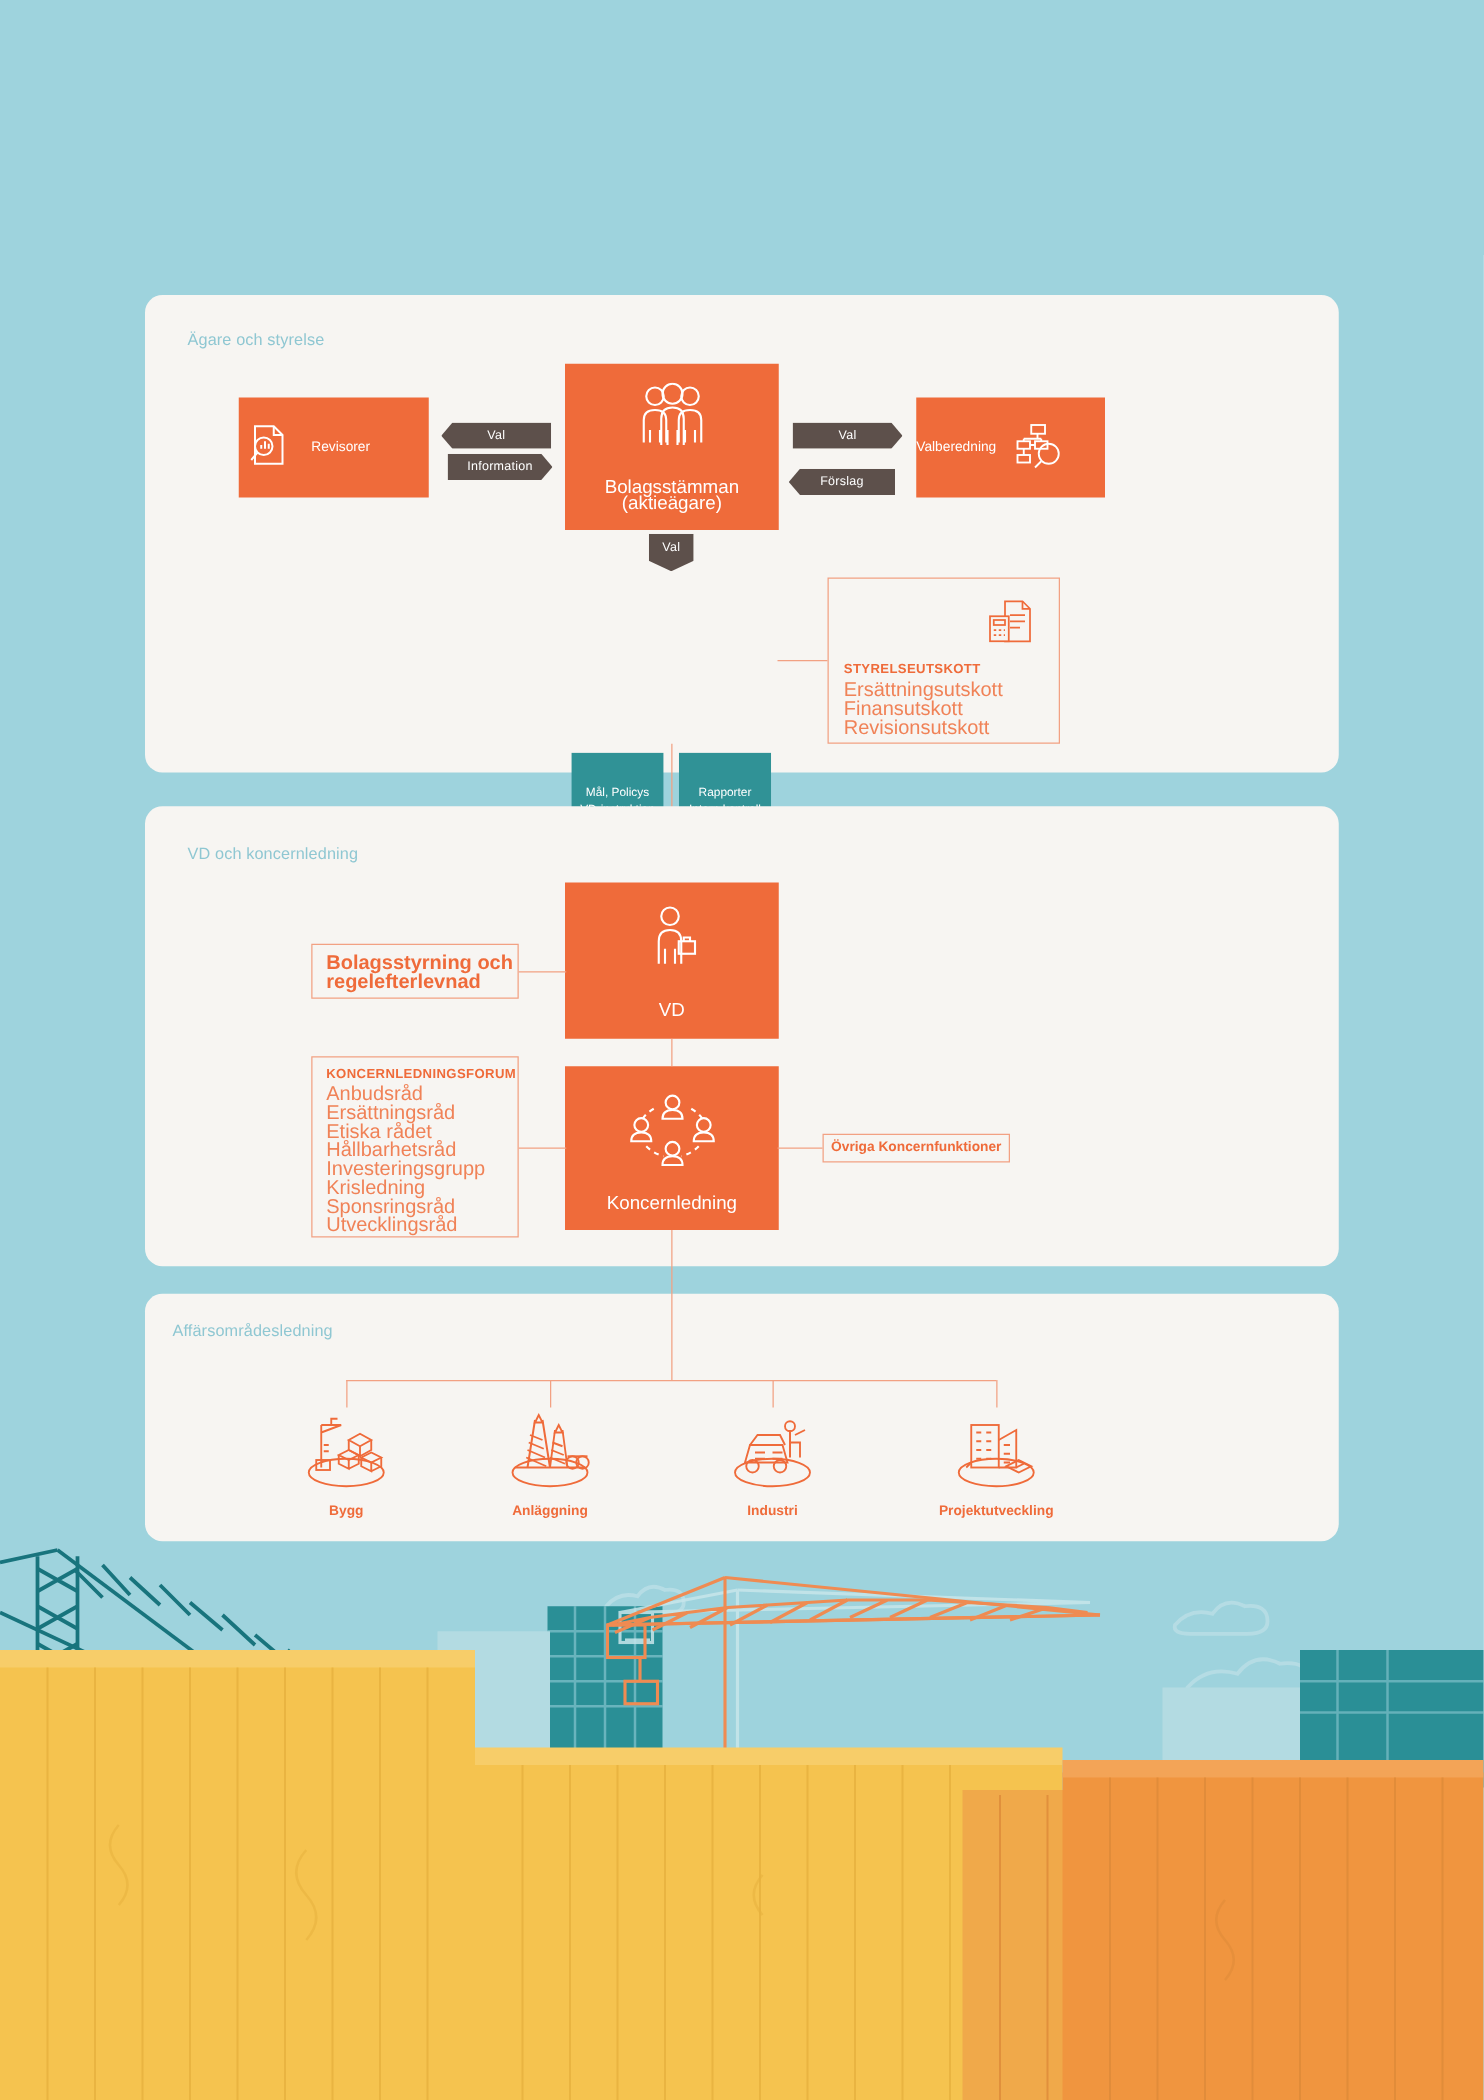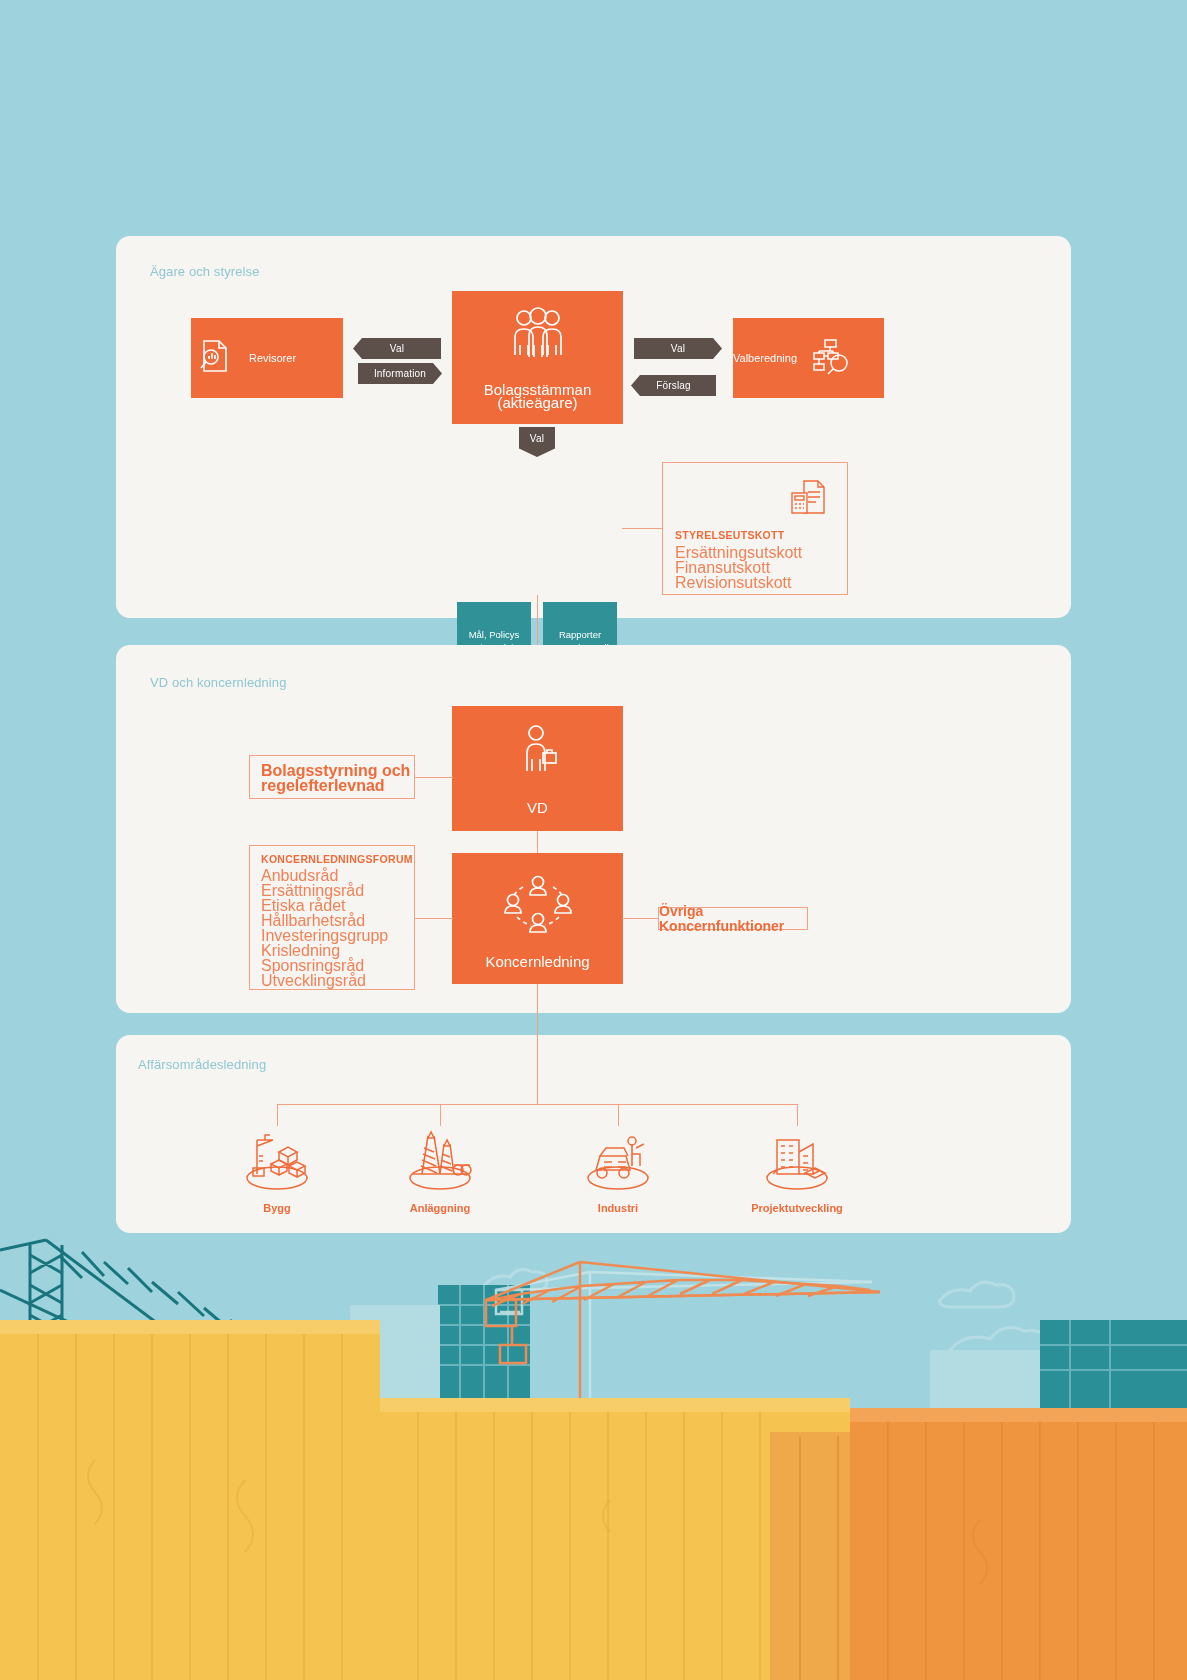--- a/index.html
+++ b/index.html
@@ -388,21 +388,21 @@
     <div class="pline" style="position:absolute; left:11px; top:52px;">Etiska rådet</div>
     <div class="pline" style="position:absolute; left:11px; top:67px;">Hållbarhetsråd</div>
     <div class="pline" style="position:absolute; left:11px; top:82px;">Investeringsgrupp</div>
     <div class="pline" style="position:absolute; left:11px; top:97px;text-align:center;">Krisledning</div>
     <div class="pline" style="position:absolute; left:11px; top:112px;">Sponsringsråd</div>
     <div class="pline" style="position:absolute; left:11px; top:127px;">Utvecklingsråd</div>
   </div>
   <div class="conn h" style="left:415px; top:918px; width:38px;"></div>
 
   <div class="opanel" id="panel-ovriga" style="left:658px; top:907px; width:150px; height:23px; display:flex; align-items:center; justify-content:center;">
-    <span class="pline" style="font-weight:bold; color:#ef6b3a; font-size:14px;">Övriga Koncernfunktioner</span>
+    <span class="pline" style="font-weight:bold; color:#ef6b3a; font-size:11px;">Övriga Koncernfunktioner</span>
   </div>
   <div class="conn h" style="left:622px; top:918px; width:36px;"></div>
 
   <div class="card" id="card-areas">
     <div class="card-title" style="left:22px; top:22px;">Affärsområdesledning</div>
   </div>
 
   <div class="conn v" style="left:537px; top:984px; height:120px;"></div>
   <div class="conn h" style="left:277px; top:1104px; width:520px;"></div>
   <div class="conn v" style="left:277px; top:1104px; height:22px;"></div>

